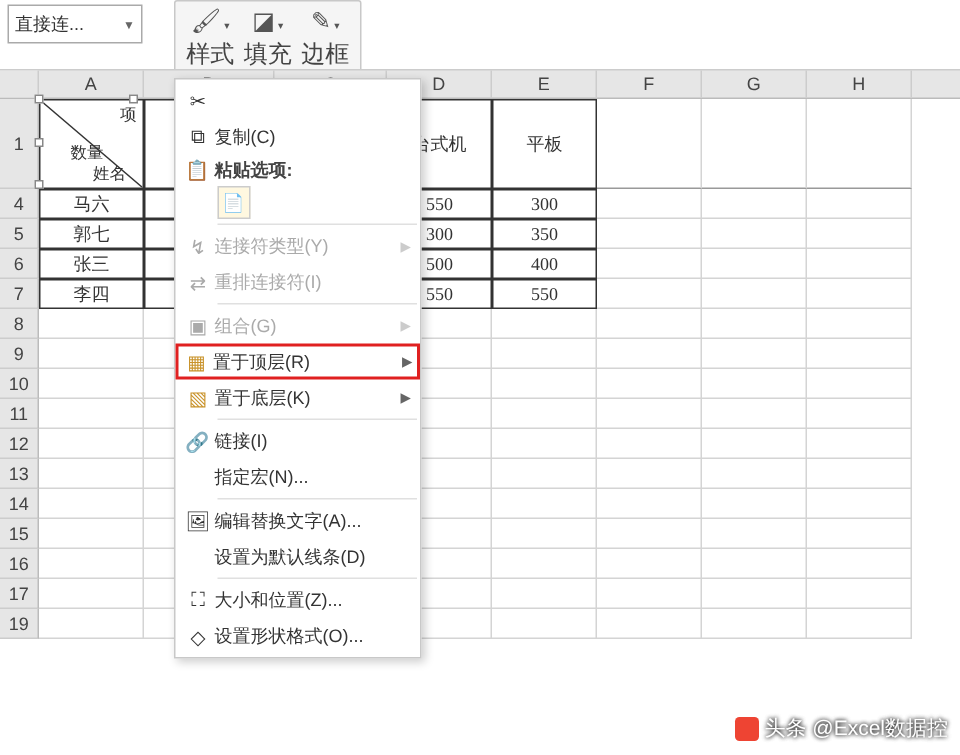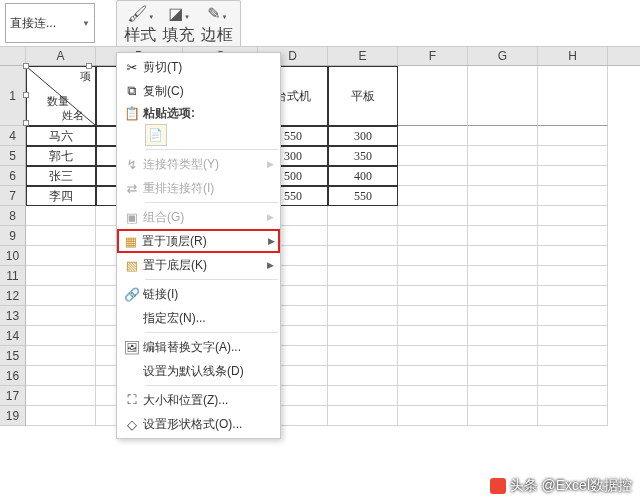--- a/index.html
+++ b/index.html
@@ -1,17 +1,17 @@
 <!DOCTYPE html>
 <html><head>
 <meta charset="utf-8">
 <style>
   * { box-sizing: border-box; margin: 0; padding: 0; }
   body { font-family: "Microsoft YaHei", "SimSun", Arial, sans-serif; font-size: 12px; background: #fff; color: #333; width: 640px; height: 503px; overflow: hidden; position: relative; }
-  .namebox { position: absolute; left: 5px; top: 3px; width: 90px; height: 40px; border: 1px solid #aaa; background: #fff; font-size: 12px; padding: 0 4px; display: flex; align-items: center; }
+  .namebox { position: absolute; left: 5px; top: 3px; width: 90px; height: 26px; border: 1px solid #aaa; background: #fff; font-size: 12px; padding: 0 4px; display: flex; align-items: center; }
   .namebox .arrow { margin-left: auto; font-size: 8px; color: #666; }
   .mini-toolbar { position: absolute; left: 116px; top: 0; width: 125px; height: 50px; background: #f5f5f5; border: 1px solid #c8c8c8; border-radius: 2px; padding: 2px 4px; display: flex; justify-content: space-around; align-items: center; }
   .mini-toolbar .item { display: flex; flex-direction: column; align-items: center; font-size: 11px; color: #444; gap: 2px; }
   .mini-toolbar .icon { font-size: 16px; color: #555; }
   .mini-toolbar .label { font-size: 16px; }
   .mini-toolbar .caret { font-size: 7px; margin-left: 2px; }
   .sheet { position: absolute; left: 0; top: 46px; right: 0; bottom: 0; }
   .colhdrs { display: flex; height: 20px; background: #e6e6e6; border-top: 1px solid #ccc; border-bottom: 1px solid #bbb; }
   .corner { width: 26px; border-right: 1px solid #ccc; background: #e6e6e6; }
   .colhdr { width: 70px; border-right: 1px solid #ccc; display: flex; align-items: center; justify-content: center; color: #444; }
@@ -299,21 +299,20 @@
         <div class="cell "></div>
         <div class="cell "></div>
         <div class="cell "></div>
       </div>
     </div>
 </div>
 
 <div class="ctxmenu">
   <div class="mi">
     <span class="ico">✂</span>
-    <span class="txt">剪切(T)</span>
   </div>
   <div class="mi">
     <span class="ico">⧉</span>
     <span class="txt">复制(C)</span>
   </div>
   <div class="mi label">
     <span class="ico" style="margin-left:-24px;width:22px;">📋</span>
     <span>粘贴选项:</span>
   </div>
   <div class="mi" style="padding-left:28px;">

